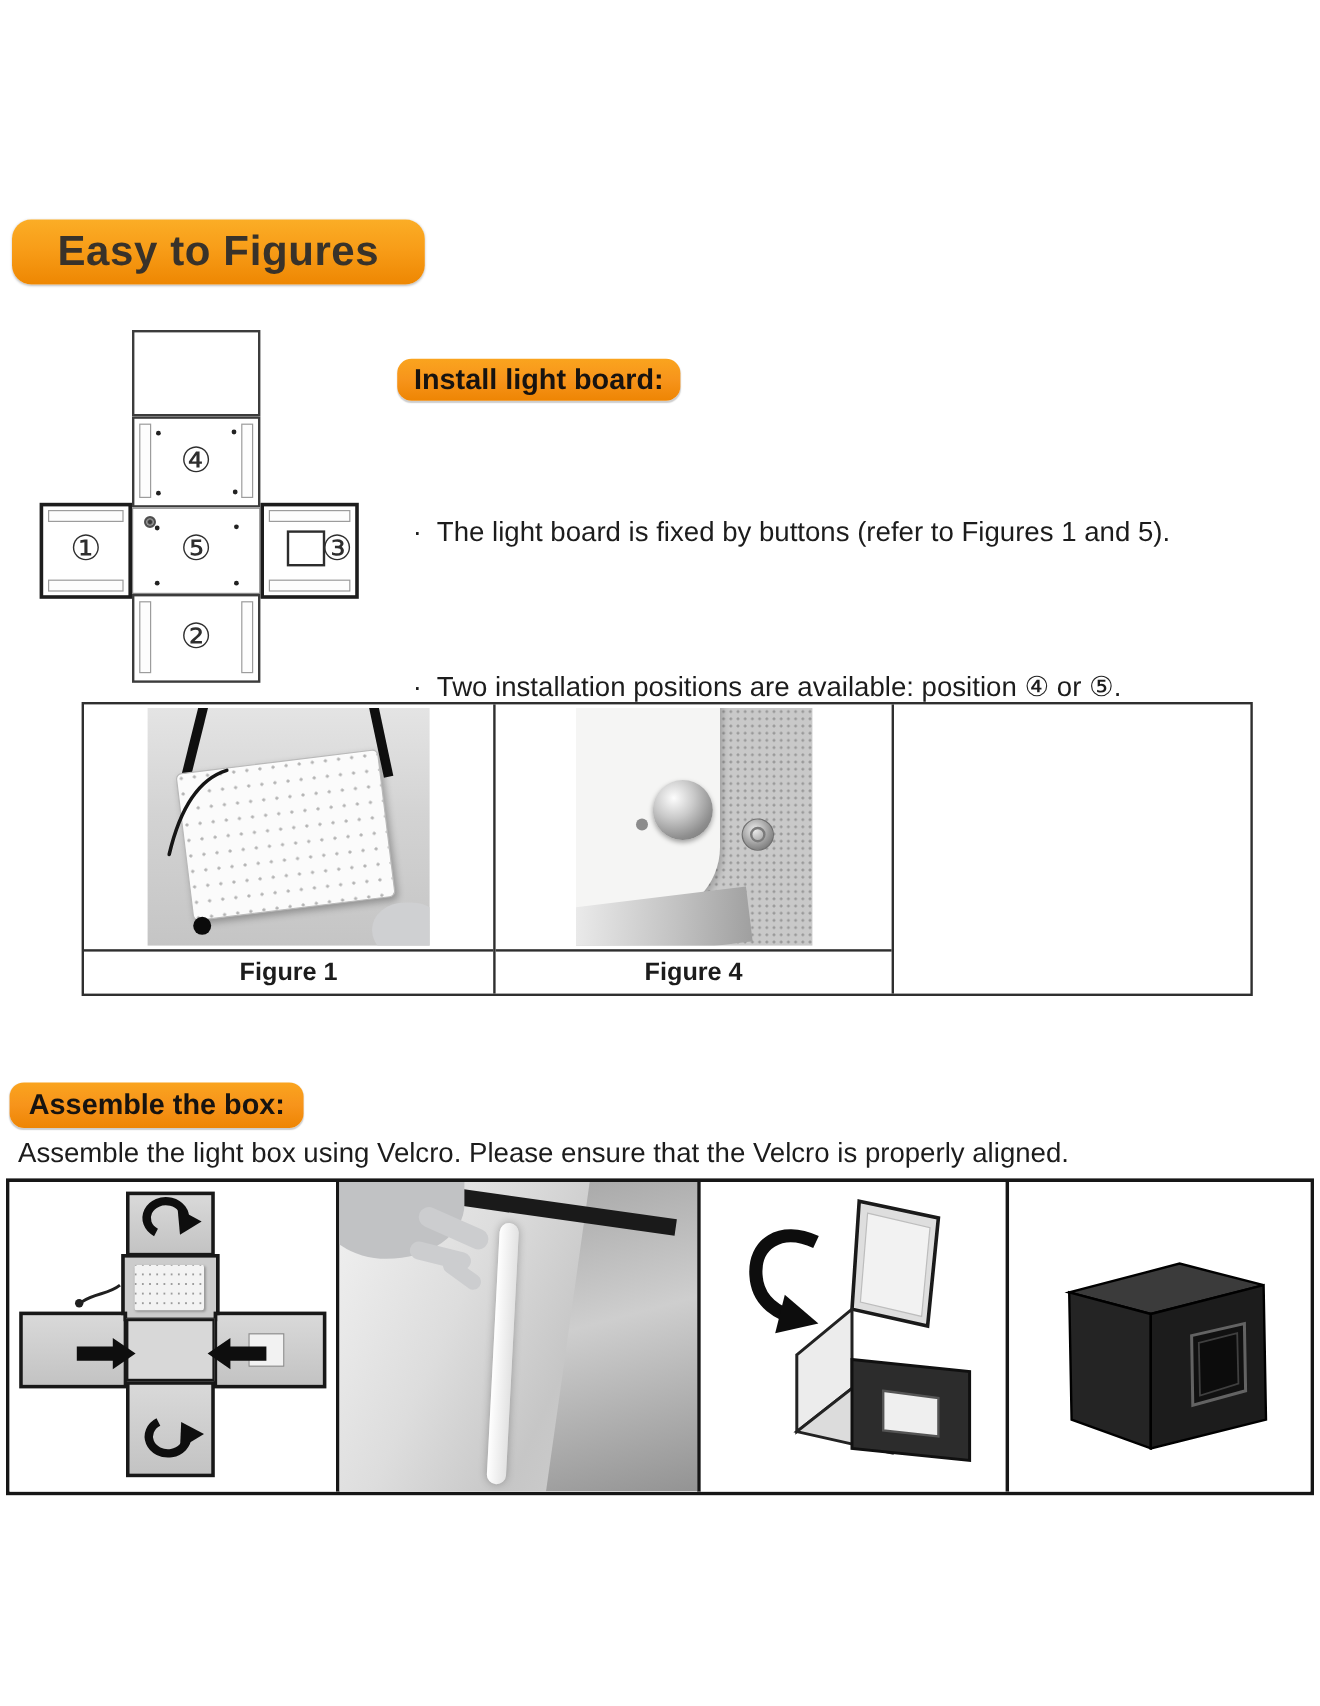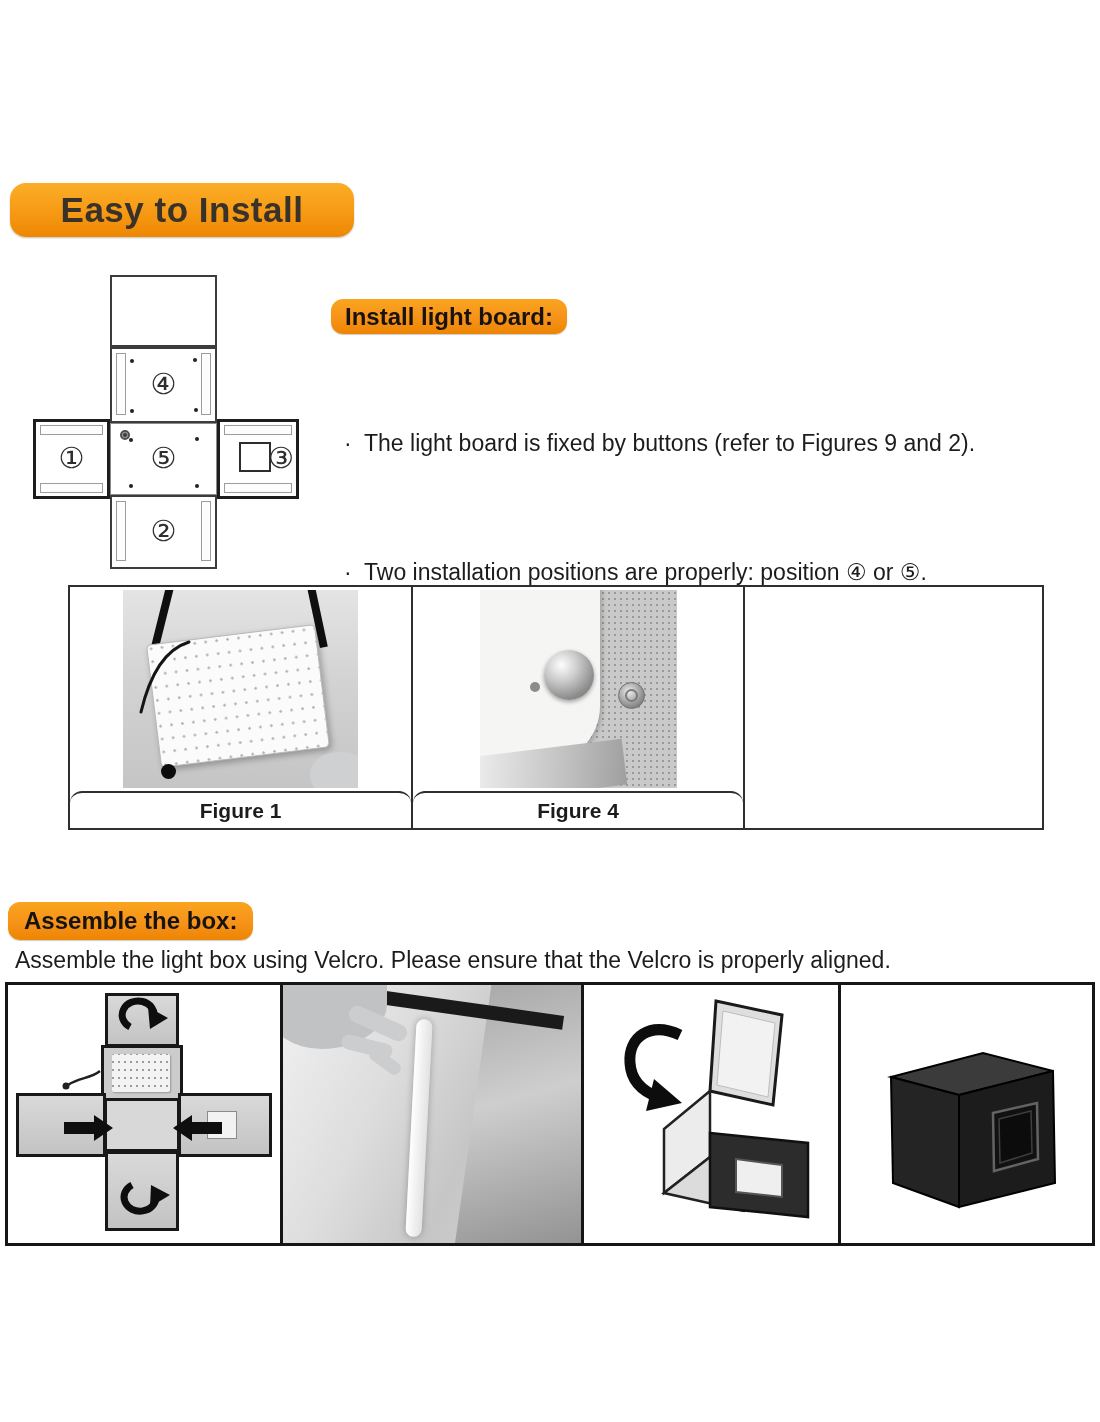--- a/index.html
+++ b/index.html
@@ -40,21 +40,21 @@
   .bmark{width:26px;flex:0 0 26px;text-align:left;padding-left:6px;box-sizing:border-box;}
 
   
   .figtable{left:68px;top:585px;width:972px;border:2px solid #2f2f2f;display:flex;background:#fff;}
   .figcol{display:flex;flex-direction:column;}
   .figcol.c1{width:341px;border-right:2px solid #2f2f2f;}
   .figcol.c2{width:330px;border-right:2px solid #2f2f2f;}
   .figcol.c3{width:295px;}
   .figphoto-wrap{height:204px;display:flex;align-items:center;justify-content:center;overflow:hidden;}
   .figcaption{height:35px;border-top:2px solid #2f2f2f;display:flex;align-items:center;justify-content:center;
-      font-weight:bold;font-size:21px;border-radius:12px;}
+      font-weight:bold;font-size:21px;}
   .photo{position:relative;overflow:hidden;}
 
   
   .f1{width:235px;height:198px;background:linear-gradient(180deg,#e4e4e4 0%,#d3d3d3 45%,#c5c5c5 100%);}
   .strap{position:absolute;width:8px;height:66px;background:#0f0f0f;top:-8px;}
   .ledboard{position:absolute;left:30px;top:44px;width:168px;height:122px;background:#fbfbfb;
       border:1px solid #b9b9b9;border-radius:5px;transform:rotate(-7deg);
       box-shadow:2px 3px 6px rgba(0,0,0,.28);
       background-image:radial-gradient(circle,#b3b3b3 1.1px,transparent 1.5px);
       background-size:11px 13px;background-position:9px 10px;}
@@ -120,21 +120,21 @@
   .p2palm{position:absolute;left:-14px;top:-18px;width:118px;height:82px;background:#c1c2c4;
       border-radius:0 0 55% 45%;}
   .p2finger{position:absolute;background:#cccdcf;border-radius:10px;}
 </style>
 </head>
 <body>
 
 <div class="page">
 
   <div class="abs banner">
-    <span>Easy to Install</span>
+    <span>Easy to Figures</span>
   </div>
 
   <div class="abs diagram">
 
     <div class="dpanel b2" style="left:80px;top:3px;width:107px;height:72px;"></div>
 
     <div class="dpanel b2" style="left:80px;top:75px;width:107px;height:76px;">
       <div class="dstrip" style="left:4px;top:4px;width:10px;height:62px;"></div>
       <div class="dstrip" style="right:4px;top:4px;width:10px;height:62px;"></div>
       <div class="ddot" style="left:18px;top:10px;"></div>
@@ -173,25 +173,25 @@
     </div>
   </div>
 
   <div class="abs pill pill-install">
     <span>Install light board:</span>
   </div>
 
   <div class="abs bullets">
     <div class="bline">
       <span class="bmark">·</span>
-      <span>The light board is fixed by buttons (refer to Figures 9 and 2).</span>
+      <span>The light board is fixed by buttons (refer to Figures 1 and 5).</span>
     </div>
     <div class="bline">
       <span class="bmark">·</span>
-      <span>Two installation positions are properly: position ④ or ⑤.</span>
+      <span>Two installation positions are available: position ④ or ⑤.</span>
     </div>
     <div class="bline">
       <span class="bmark">·</span>
       <span>Connect the power cable to the external power supply through</span>
     </div>
     <div class="bline">
       <span class="bmark"></span>
     </div>
   </div>
 

